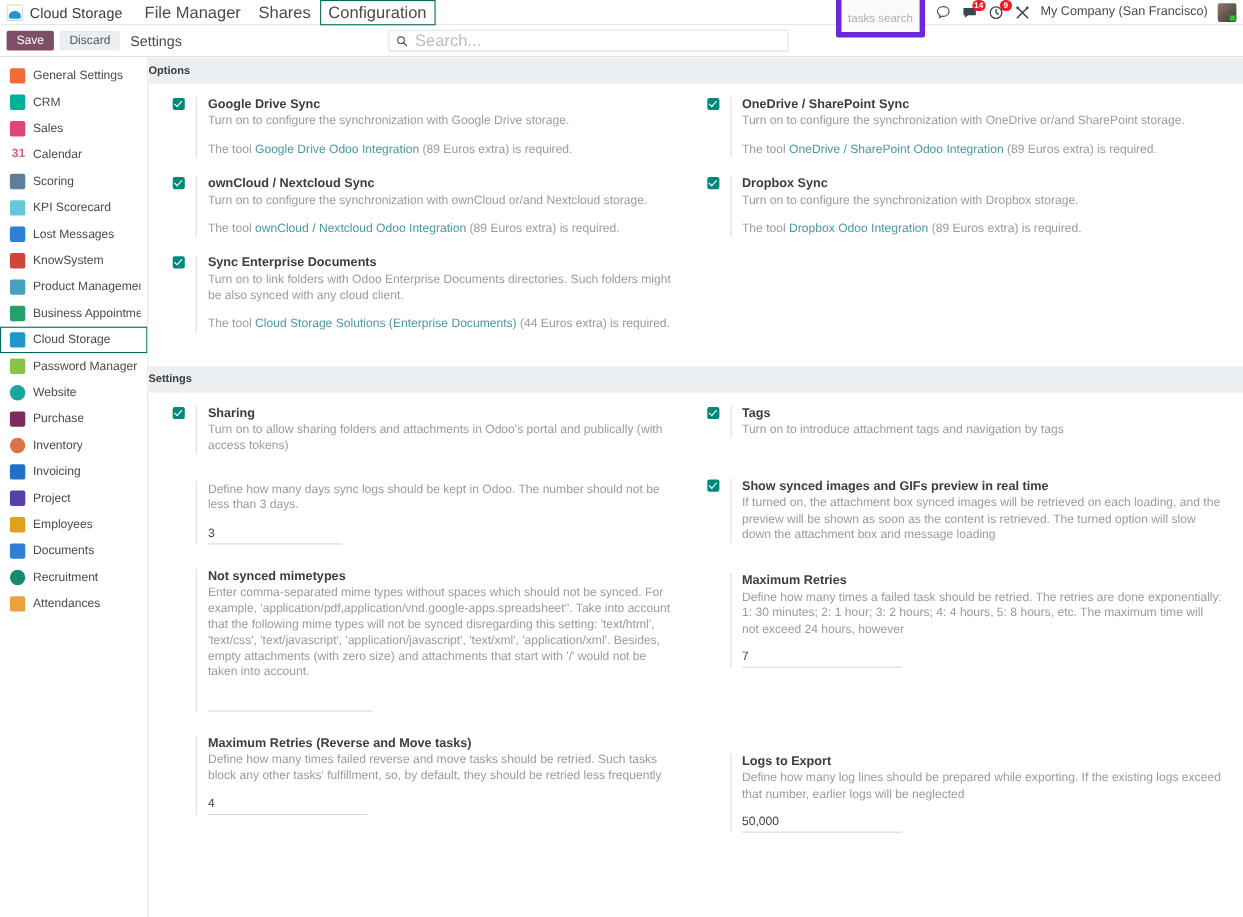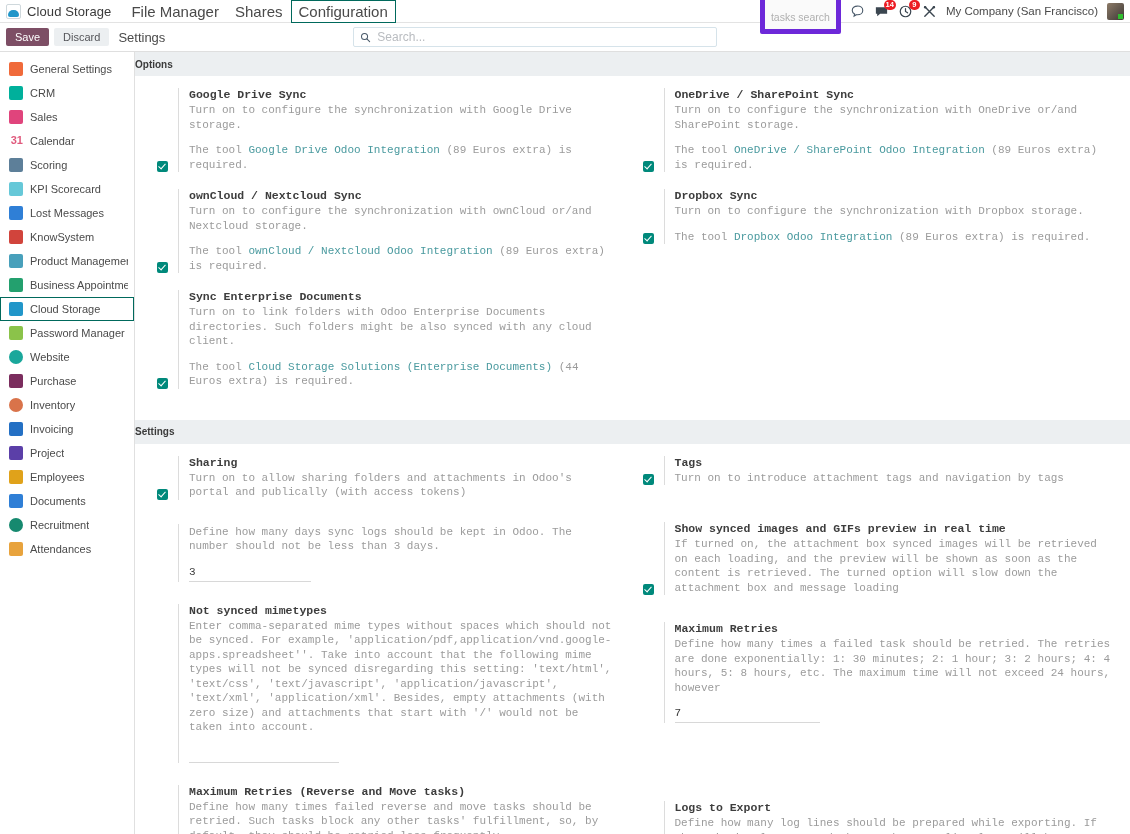--- a/index.html
+++ b/index.html
@@ -155,21 +155,21 @@
     display: flex;
     align-items: center;
     padding: 0 6px;
     background: #fff;
   }
   .searchwrap svg { flex: none; }
   .searchwrap input {
     border: none;
     outline: none;
     flex: 1;
-    font-size: 12px;
+    font-size: 15px;
     font-family: inherit;
     color: #555;
     padding-left: 6px;
     background: transparent;
   }
   .searchwrap input::placeholder { color: #b9bcc0; }
 
   
   .body {
     display: flex;
@@ -233,22 +233,21 @@
   .col {
     width: 50%;
     padding: 0 18px 0 0;
   }
   .col.left  { padding-left: 22px; }
   .col.right { padding-left: 10px; }
 
   .setting {
     display: flex;
     margin-bottom: 17px;
-    align-items: flex-end;
-    font-family: Liberation Mono, monospace;
+    align-items: flex-start;
   }
 
   .cbox {
     width: 11px; height: 11px;
     flex: none;
     margin-top: 1px;
     background: #00897b;
     border-radius: 2px;
     position: relative;
     cursor: pointer;

